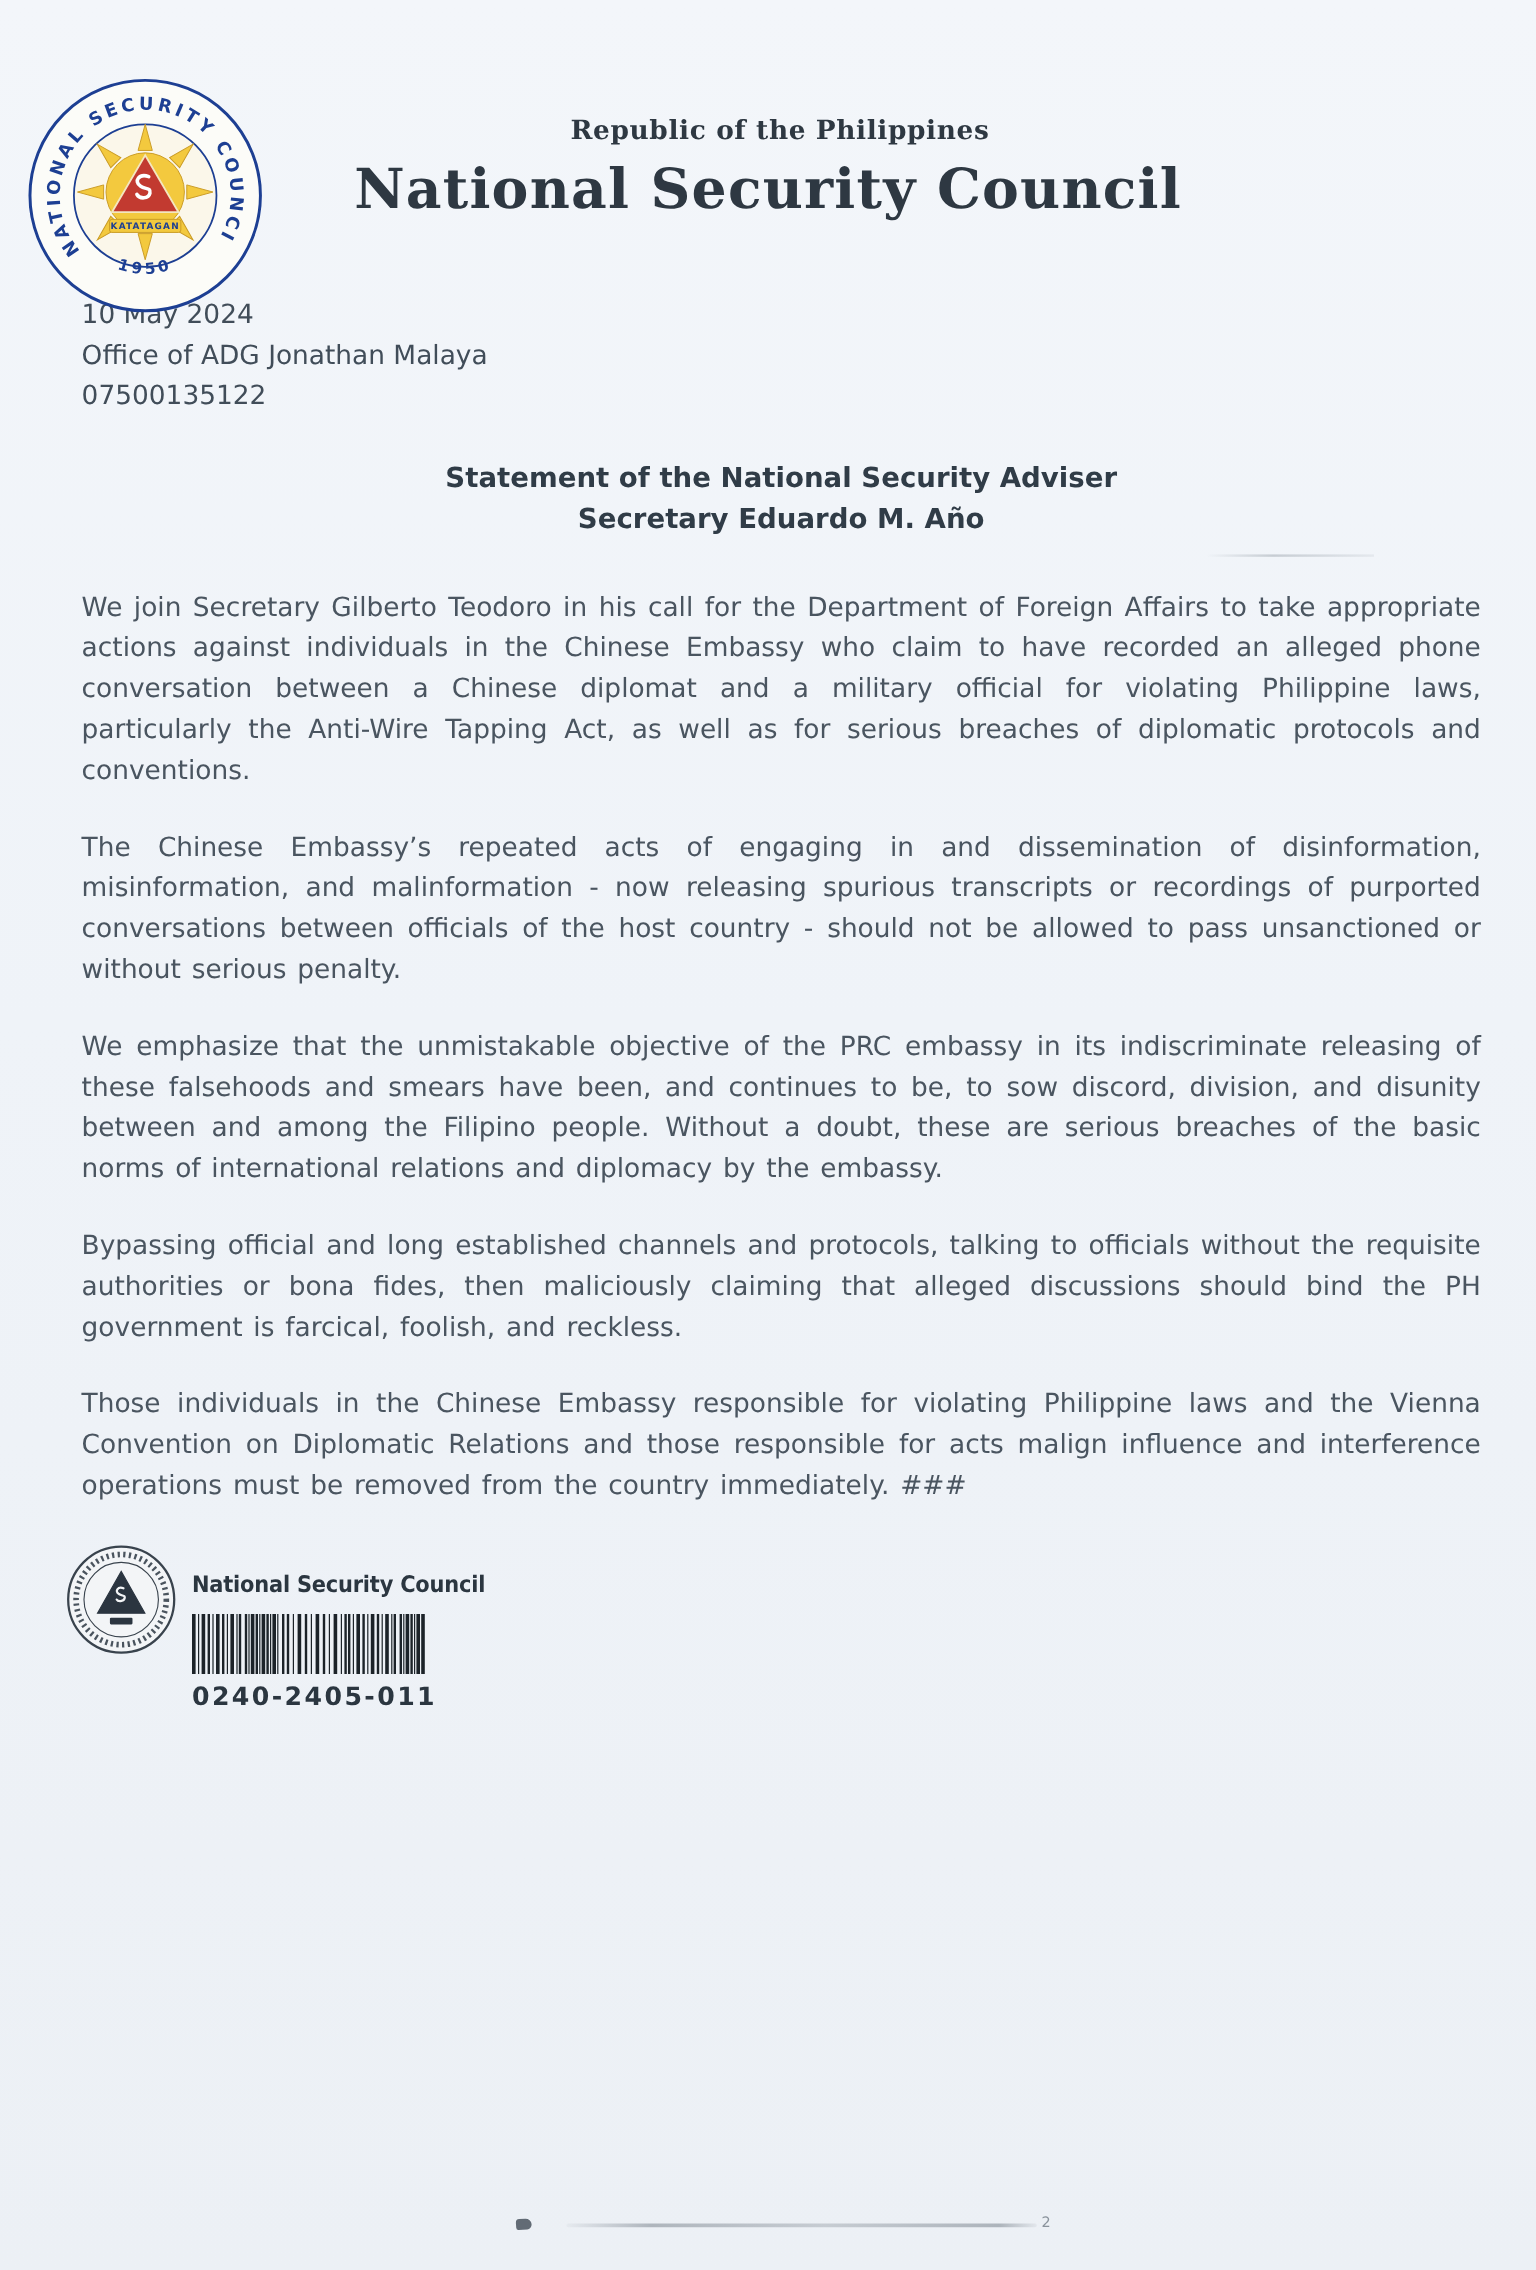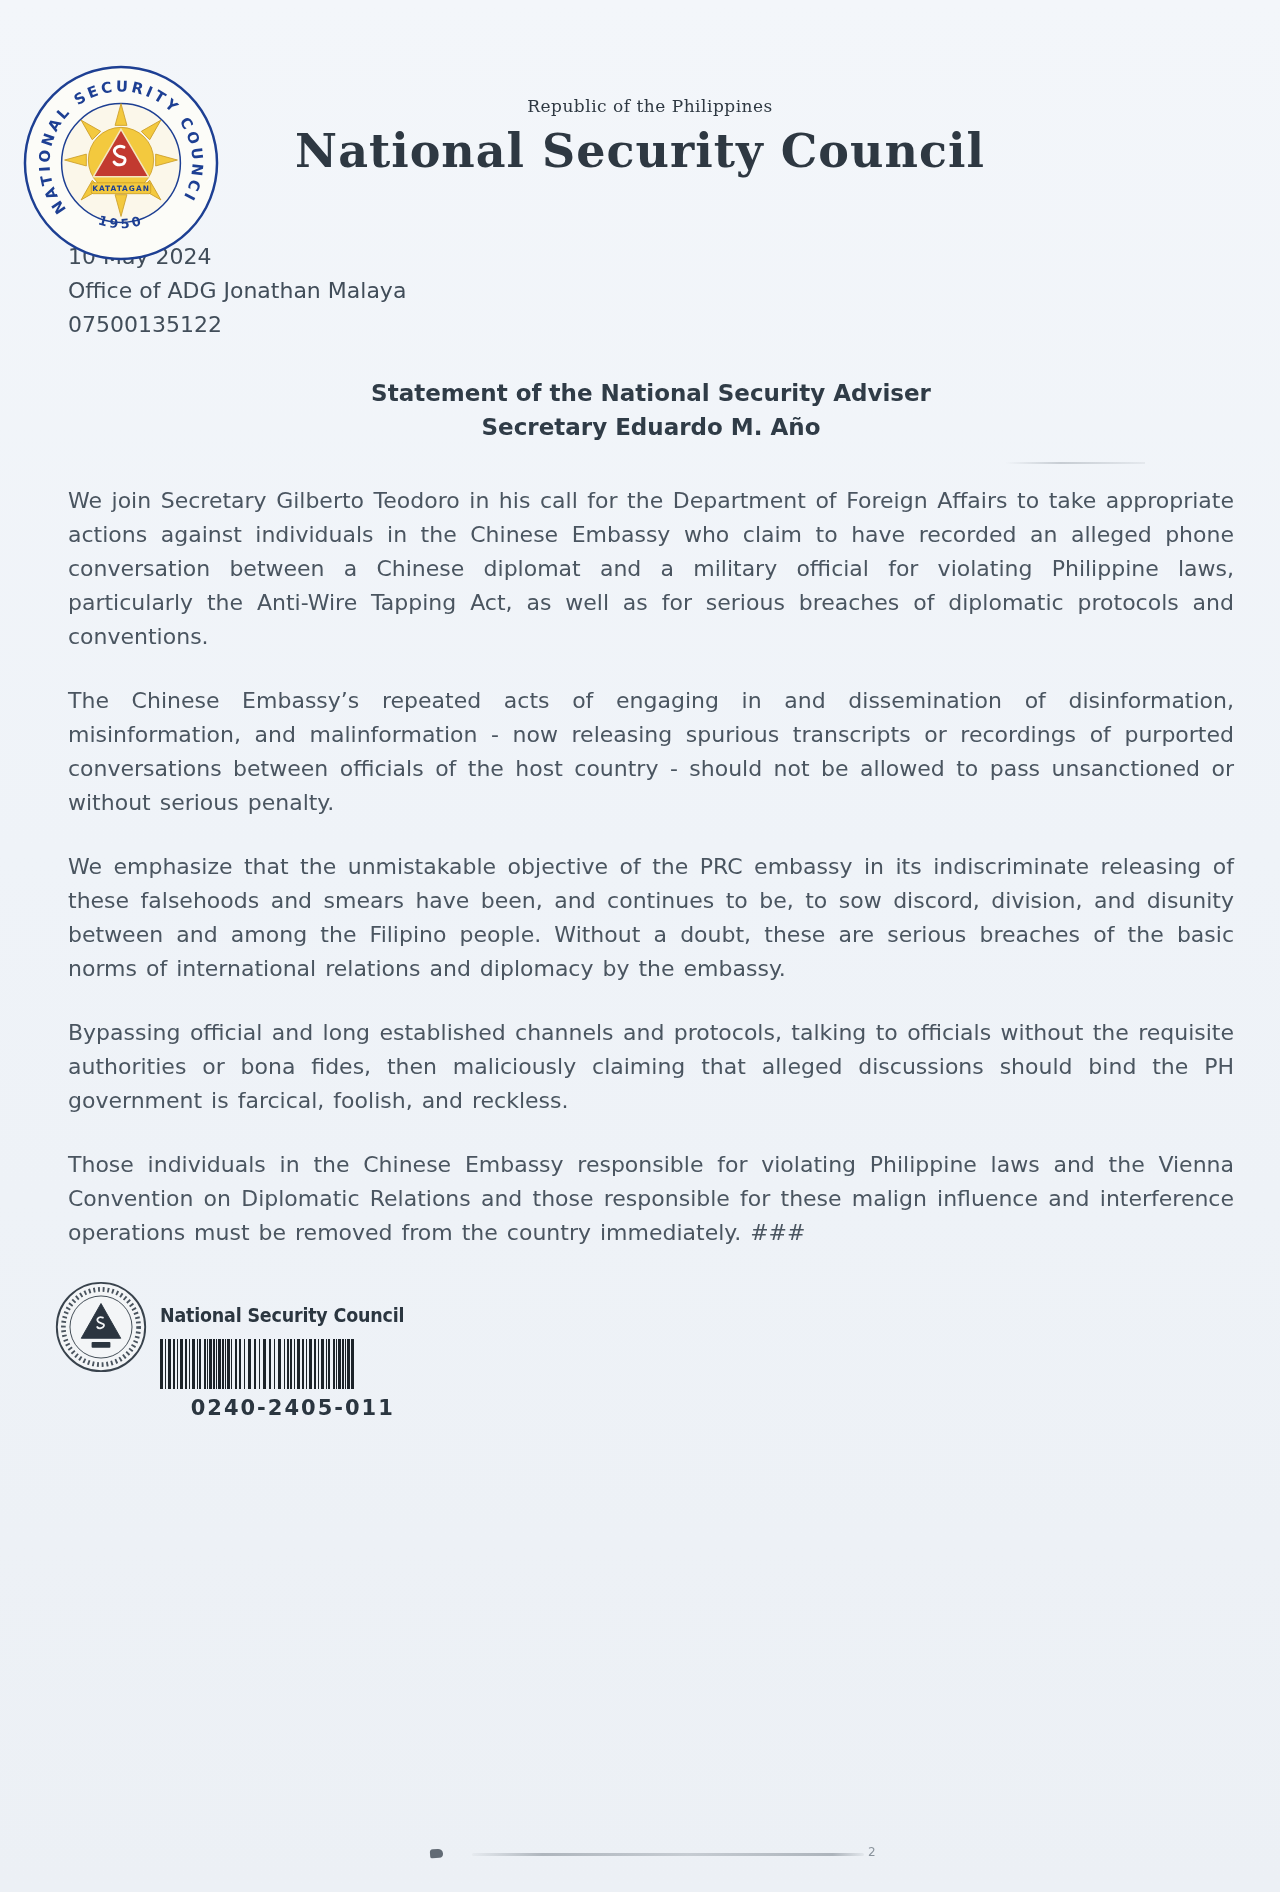--- a/index.html
+++ b/index.html
@@ -22,21 +22,21 @@
     top: 64px;
     width: 198px;
     height: 198px;
   }
   .letterhead-text {
     padding-top: 96px;
     text-align: center;
     font-family: "DejaVu Serif", "Liberation Serif", serif;
     color: #2e3842;
   }
-  .lh1 { font-size: 17px; font-weight: normal; letter-spacing: 0.5px; margin-left: 20px; }
+  .lh1 { font-size: 22px; font-weight: bold; letter-spacing: 0.5px; margin-left: 20px; }
   .lh2 { font-size: 36px; font-weight: bold; margin-top: 8px; letter-spacing: 0.5px; }
   .lh3 { font-size: 46px; font-weight: bold; margin-top: 8px; letter-spacing: 1px; }
   .content { padding: 0 46px 0 68px; }
   .meta {
     margin-top: 62px;
     font-size: 22px;
     line-height: 34px;
     color: #414d59;
   }
   .meta-title { font-weight: bold; color: #303c47; }
@@ -79,21 +79,20 @@
     display: flex;
     align-items: stretch;
     overflow: hidden;
   }
   .footer-code {
     margin-top: 7px;
     font-weight: bold;
     font-size: 21px;
     letter-spacing: 2px;
     color: #2b3640;
-    text-align: center;
   }
   .artifact-smudge {
     position: absolute;
     left: 430px;
     top: 1849px;
     width: 13px;
     height: 9px;
     background: #4a545e;
     border-radius: 3px 5px 4px 2px;
     transform: rotate(-4deg);
@@ -175,21 +174,21 @@
     <section class="statement-heading">
       <div class="sh-bold">Statement of the National Security Adviser</div>
       <div class="sh-bold">Secretary Eduardo M. Año</div>
     </section>
 
     <section class="body-text">
       <p>We join Secretary Gilberto Teodoro in his call for the Department of Foreign Affairs to take appropriate actions against individuals in the Chinese Embassy who claim to have recorded an alleged phone conversation between a Chinese diplomat and a military official for violating Philippine laws, particularly the Anti-Wire Tapping Act, as well as for serious breaches of diplomatic protocols and conventions.</p>
       <p>The Chinese Embassy’s repeated acts of engaging in and dissemination of disinformation, misinformation, and malinformation - now releasing spurious transcripts or recordings of purported conversations between officials of the host country - should not be allowed to pass unsanctioned or without serious penalty.</p>
       <p>We emphasize that the unmistakable objective of the PRC embassy in its indiscriminate releasing of these falsehoods and smears have been, and continues to be, to sow discord, division, and disunity between and among the Filipino people. Without a doubt, these are serious breaches of the basic norms of international relations and diplomacy by the embassy.</p>
       <p>Bypassing official and long established channels and protocols, talking to officials without the requisite authorities or bona fides, then maliciously claiming that alleged discussions should bind the PH government is farcical, foolish, and reckless.</p>
-      <p>Those individuals in the Chinese Embassy responsible for violating Philippine laws and the Vienna Convention on Diplomatic Relations and those responsible for these malign influence and interference operations must be removed from the country immediately. ###</p>
+      <p>Those individuals in the Chinese Embassy responsible for violating Philippine laws and the Vienna Convention on Diplomatic Relations and those responsible for acts malign influence and interference operations must be removed from the country immediately. ###</p>
     </section>
 
   </div>
 
   <footer class="footer">
     <svg class="footer-seal" viewBox="0 0 100 100" xmlns="http://www.w3.org/2000/svg">
       <circle cx="50" cy="50" r="47" fill="#f3f5f7" stroke="#39434d" stroke-width="2"></circle>
       <circle cx="50" cy="50" r="40" fill="none" stroke="#4a545e" stroke-width="5" stroke-dasharray="2 3"></circle>
       <circle cx="50" cy="50" r="33" fill="none" stroke="#39434d" stroke-width="1"></circle>
       <polygon points="50,25 71,62 29,62" fill="#2b3540" stroke="#2b3540" stroke-width="1"></polygon>

